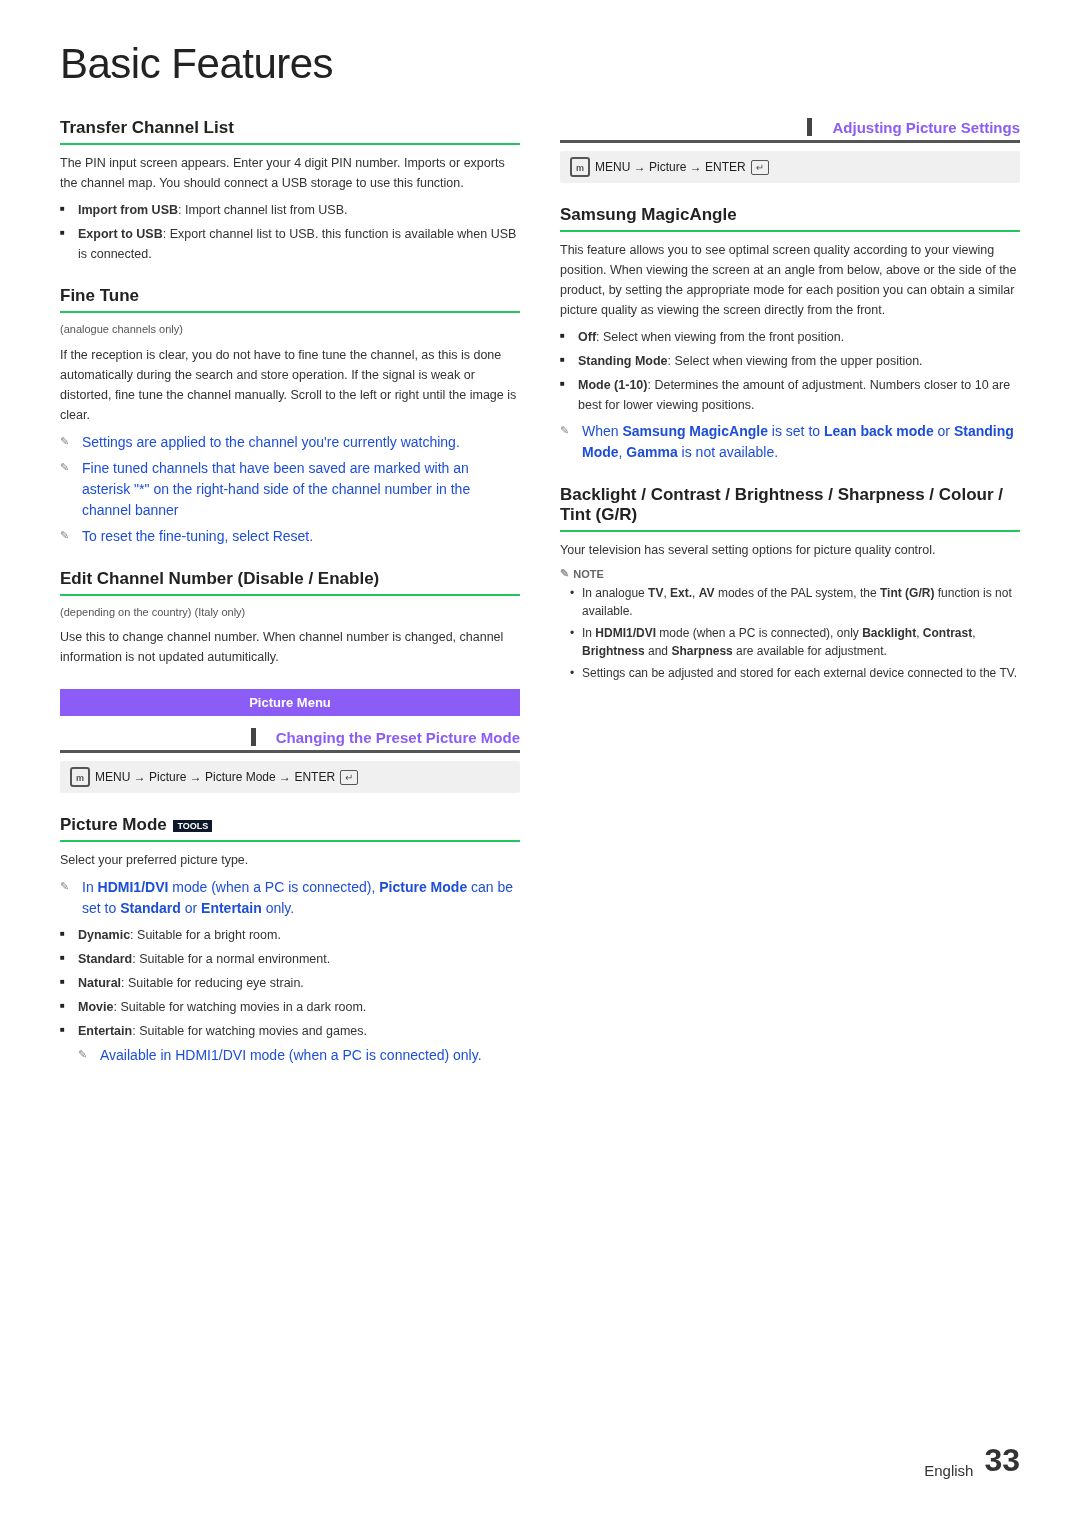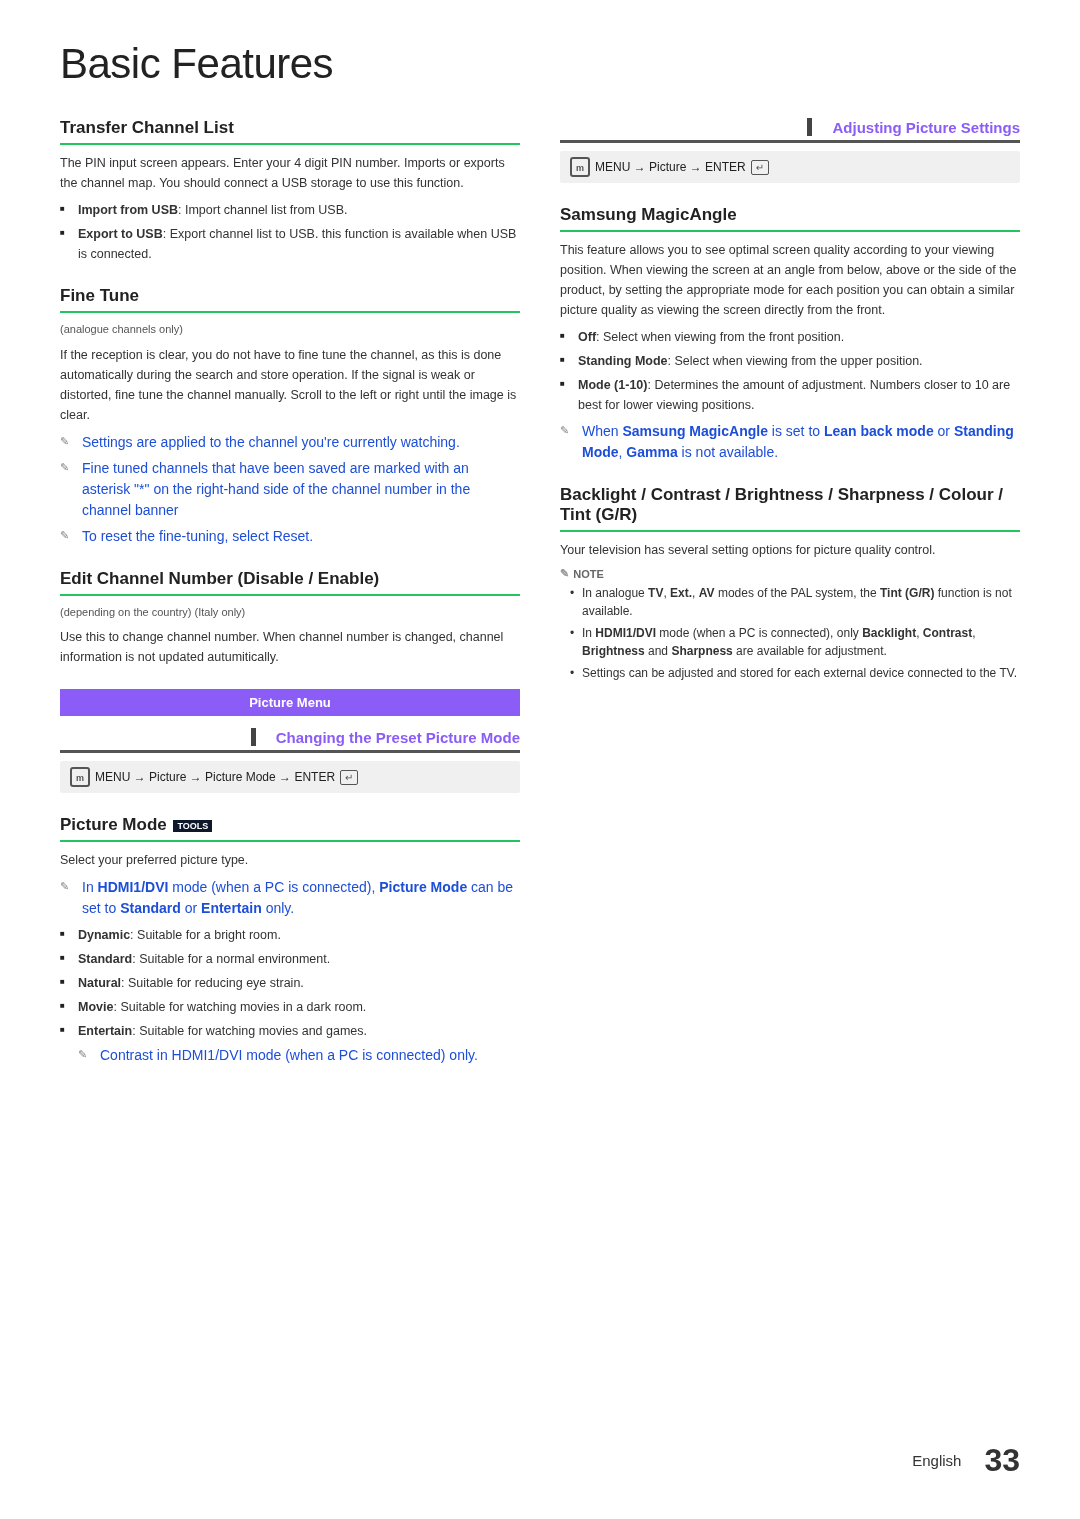--- a/index.html
+++ b/index.html
@@ -160,22 +160,22 @@
       color: #555;
     }
     b, strong {
       font-weight: bold;
     }
     .footer {
       position: absolute;
       bottom: 40px;
       right: 60px;
       display: flex;
-      align-items: center;
-      gap: 23px;
+      align-items: flex-end;
+      gap: 11px;
     }
     .footer-english {
       font-size: 15px;
       color: #333;
     }
     .footer-num {
       font-size: 32px;
       font-weight: bold;
       color: #333;
     }
@@ -268,21 +268,21 @@
       <ul class="note-list">
         <li>In <strong>HDMI1/DVI</strong> mode (when a PC is connected), <strong>Picture Mode</strong> can be set to <strong>Standard</strong> or <strong>Entertain</strong> only.</li>
       </ul>
       <ul class="bullet-list">
         <li><strong>Dynamic</strong><span>: Suitable for a bright room.</span></li>
         <li><strong>Standard</strong><span>: Suitable for a normal environment.</span></li>
         <li><strong>Natural</strong><span>: Suitable for reducing eye strain.</span></li>
         <li><strong>Movie</strong><span>: Suitable for watching movies in a dark room.</span></li>
         <li><strong>Entertain</strong><span>: Suitable for watching movies and games.</span>
           <ul class="note-list" style="margin-top:4px;">
-            <li>Contrast in HDMI1/DVI mode (when a PC is connected) only.</li>
+            <li>Available in HDMI1/DVI mode (when a PC is connected) only.</li>
           </ul>
         </li>
       </ul>
     </div>
 
   </div>
 
   <div class="col-right">
 
     <div class="section">

